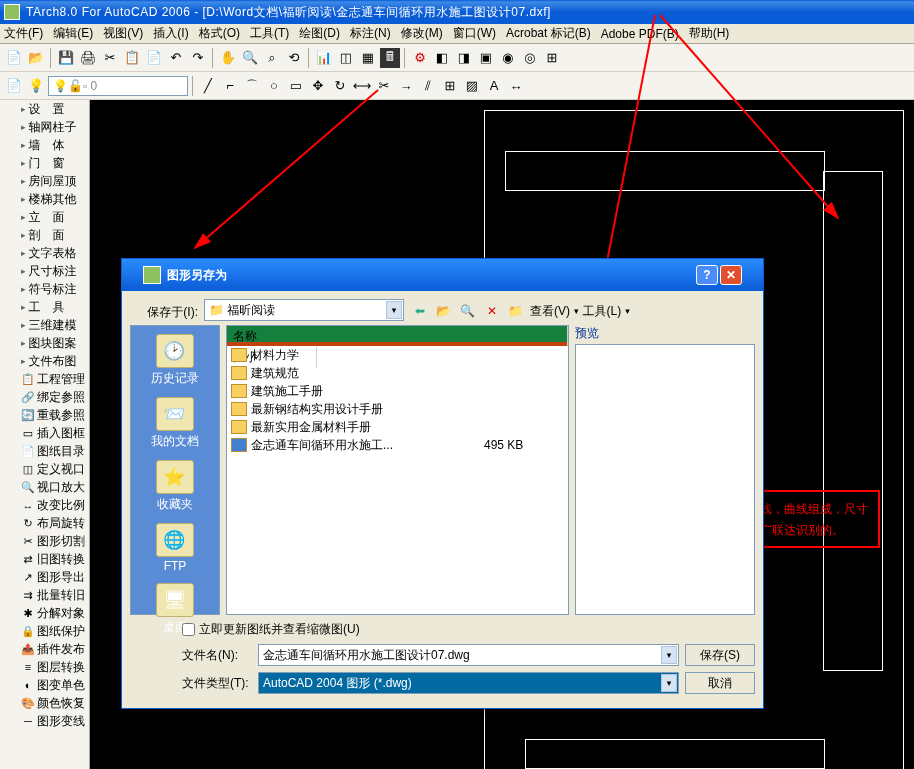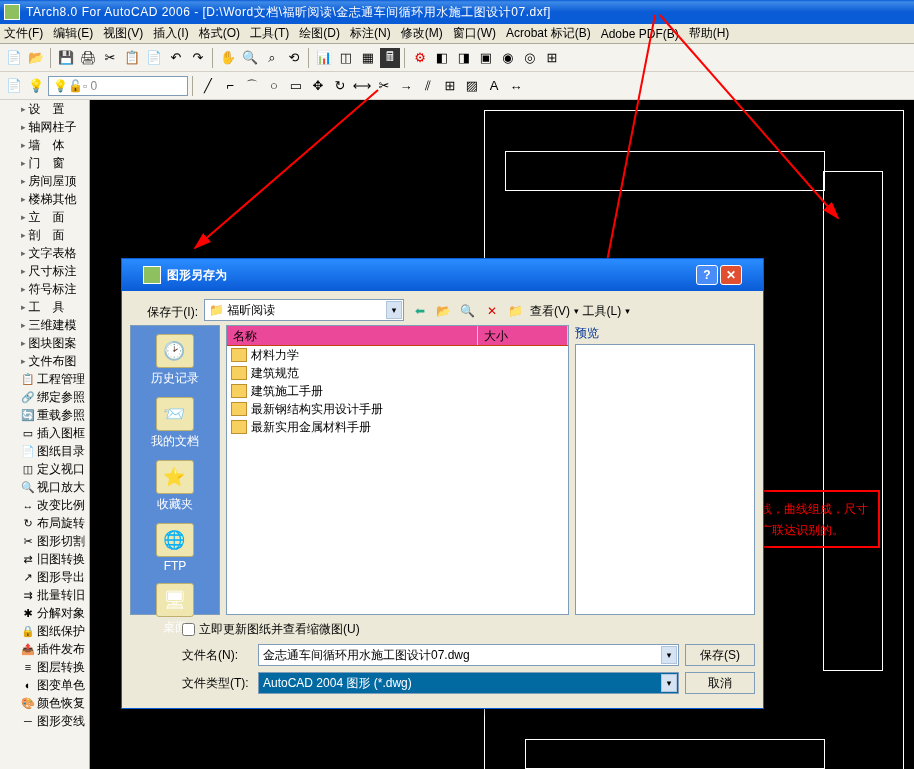--- a/index.html
+++ b/index.html
@@ -51,21 +51,21 @@
 .dlg-combo .dd { position: absolute; right: 1px; top: 1px; width: 16px; height: 18px; background: #d5e3f3; border: 1px solid #b0c4de; display: flex; align-items: center; justify-content: center; font-size: 9px; }
 .nav-icons { display: flex; gap: 4px; align-items: center; }
 .nav-icons .ni { width: 20px; height: 20px; display: flex; align-items: center; justify-content: center; cursor: pointer; }
 
 .dlg-content { display: flex; gap: 6px; height: 290px; }
 .places { width: 90px; background: #5a8cd6; border: 1px solid #7f9db9; display: flex; flex-direction: column; align-items: center; padding-top: 8px; gap: 10px; }
 .places .place { color: #fff; text-align: center; cursor: pointer; }
 .places .place .pico { width: 38px; height: 34px; margin: 0 auto 2px; background: #f0e6b0; border: 1px solid #c0b070; border-radius: 3px; display:flex;align-items:center;justify-content:center;font-size:18px; }
 
 .filelist { flex: 1; border: 1px solid #7f9db9; background: #fff; display: flex; flex-direction: column; }
-.filelist .cols { display: flex; background: #ec4899; border-bottom: 1px solid #c2410c; height: 20px; }
+.filelist .cols { display: flex; background: #15803d; border-bottom: 4px solid #c2410c; height: 20px; flex-direction: column; }
 .filelist .cols div { padding: 2px 6px; border-right: 1px solid #d4d0c8; }
 .filelist .rows { flex: 1; overflow: auto; }
 .filelist .frow { display: flex; height: 18px; align-items: center; padding: 0 4px; cursor: pointer; }
 .filelist .frow .fico { width: 16px; height: 14px; background: #f8d060; border: 1px solid #c09030; margin-right: 4px; }
 .filelist .frow .fico.dwg { background: #4080d0; }
 .filelist .frow .fname { flex: 1; }
 
 .preview { width: 180px; display: flex; flex-direction: column; }
 .preview .pv-label { color: #003399; margin-bottom: 2px; }
 .preview .pv-box { flex: 1; border: 1px solid #7f9db9; background: #fff; }
@@ -389,20 +389,25 @@
             <div class="frow">
               <div class="fico"></div>
               <div class="fname">最新钢结构实用设计手册</div>
               <div style="width: 80px;"></div>
             </div>
             <div class="frow">
               <div class="fico"></div>
               <div class="fname">最新实用金属材料手册</div>
               <div style="width: 80px;"></div>
             </div>
+            <div class="frow">
+              <div class="fico dwg"></div>
+              <div class="fname">金志通车间循环用水施工...</div>
+              <div style="width: 80px;">495 KB</div>
+            </div>
           </div>
       </div>
 
       <div class="preview">
         <div class="pv-label">预览</div>
         <div class="pv-box"></div>
       </div>
     </div>
 
     <div class="dlg-bottom">

